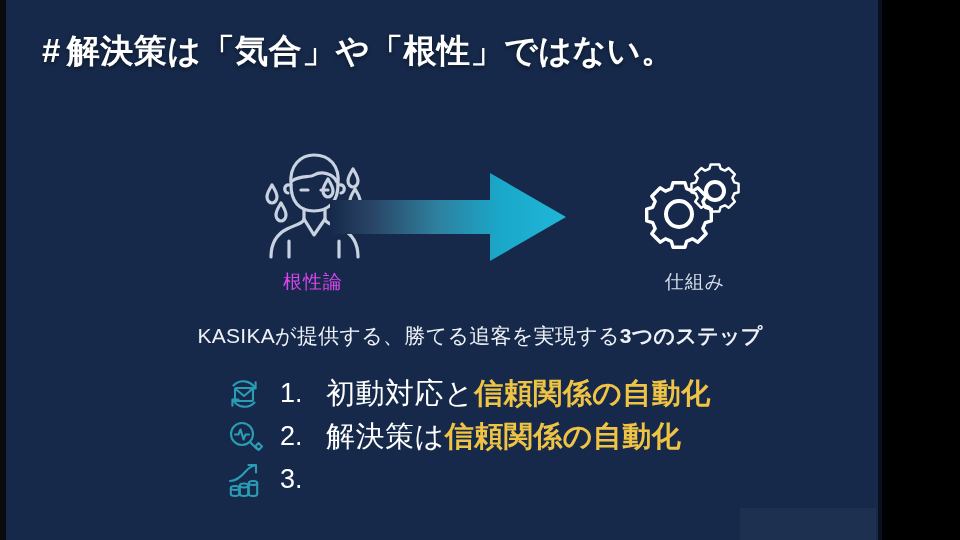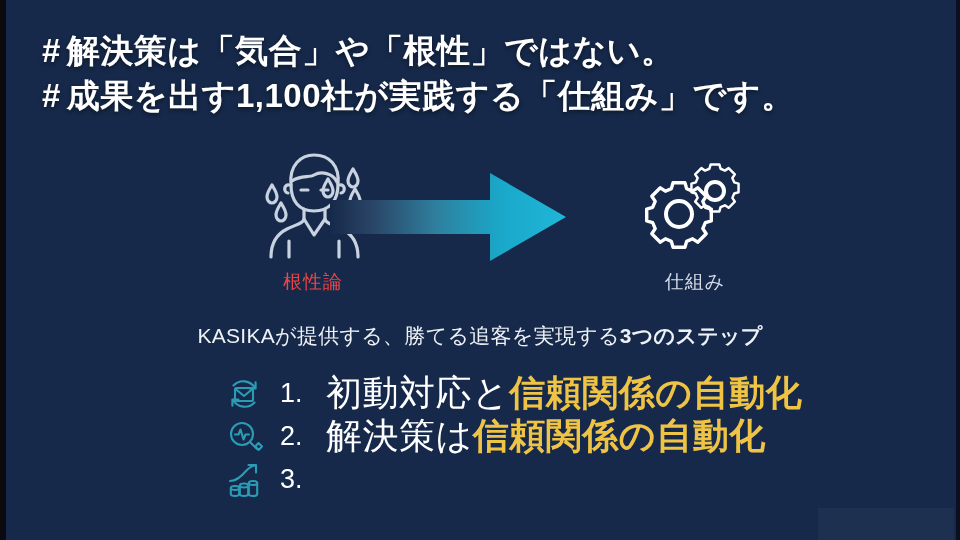--- a/index.html
+++ b/index.html
@@ -8,21 +8,21 @@
     background: #000000;
   }
   body {
     width: 960px;
     height: 540px;
     overflow: hidden;
   }
 
   .slide {
     position: relative;
-    width: 960px;
+    width: 882px;
     height: 540px;
     background: #16294a;
     font-family: "Liberation Sans", "DejaVu Sans", sans-serif;
     overflow: hidden;
   }
 
   
   .edge-left {
     position: absolute;
     left: 0; top: 0;
@@ -89,21 +89,21 @@
   .gear-block {
     position: absolute;
     left: 620px;
     top: 0;
     width: 150px;
     text-align: center;
   }
   .glyph-caption {
     margin-top: 2px;
     font-size: 19px;
-    color: #ef4444;
+    color: #d946ef;
     letter-spacing: 1px;
     font-family: "Liberation Sans", "DejaVu Sans", sans-serif;
   }
   .gear-block .glyph-caption {
     color: #d6dde8;
   }
 
   .arrow-wrap {
     position: absolute;
     left: 330px;
@@ -151,21 +151,21 @@
     width: 56px;
     flex: 0 0 56px;
     color: #ffffff;
     font-size: 27px;
     text-align: left;
     padding-left: 10px;
     box-sizing: border-box;
   }
   .step-text {
     color: #ffffff;
-    font-size: 36px;
+    font-size: 29px;
     font-weight: bold;
     white-space: nowrap;
     letter-spacing: 0.5px;
   }
   .step-text .plain {
     font-weight: normal;
   }
   .hl {
     color: #efc344;
     font-weight: bold;
@@ -176,23 +176,20 @@
 
 <div class="slide">
 
   <div class="edge-left"></div>
   <div class="edge-right"></div>
   <div class="bottom-panel"></div>
 
   <div class="headline">
     <div class="line">
       <span class="hash">#</span><span>解決策は「気合」や「根性」ではない。</span>
-    </div>
-    <div class="line">
-      <span class="hash">#</span><span>成果を出す1,100社が実践する「仕組み」です。</span>
     </div>
   </div>
 
   <div class="transition">
 
     <div class="pain-block">
       <span>
         <svg width="124" height="118" viewBox="0 0 124 118" fill="none" stroke="#c8d2e0" stroke-width="3.2" stroke-linecap="round" stroke-linejoin="round">
 
           <path d="M40 40 C38 20 50 10 63 10 C78 10 89 20 87 40"></path>

